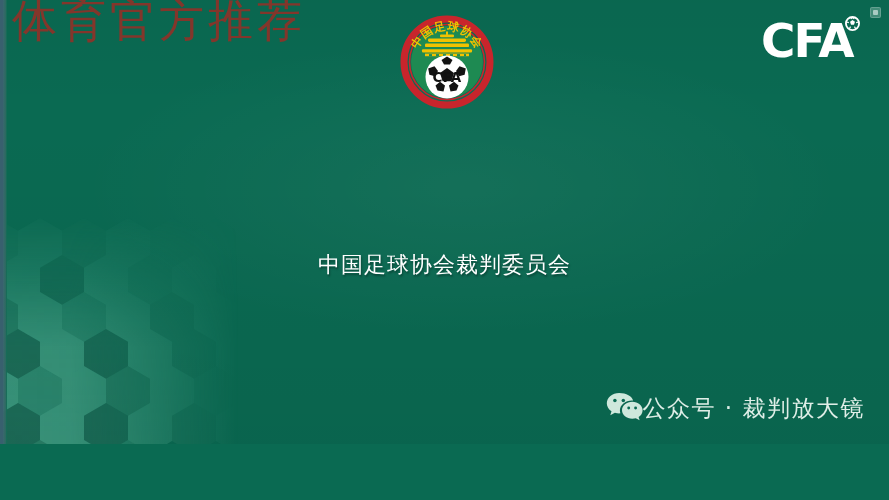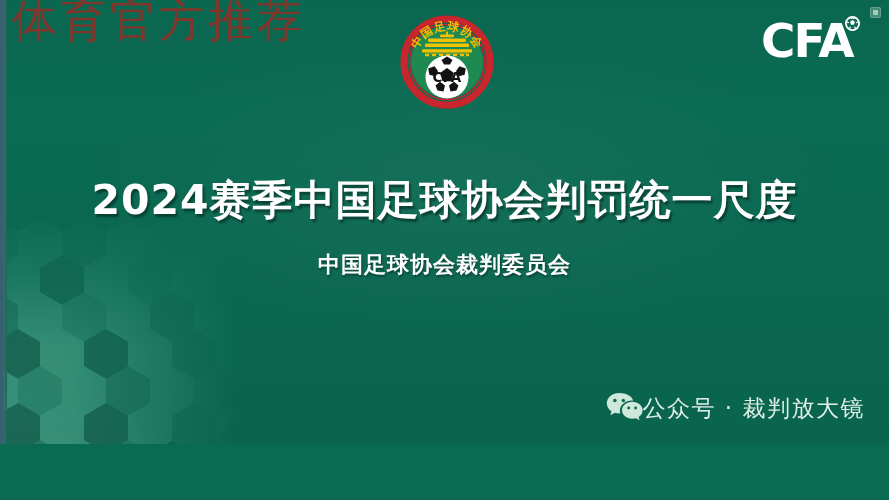--- a/index.html
+++ b/index.html
@@ -112,21 +112,21 @@
     letter-spacing:1px;
     color:#ffffff;
     text-shadow:2px 3px 2px rgba(0,0,0,.38);
     white-space:nowrap;
   }
   .subtitle {
     position:absolute;
     left:0; right:0; top:250px;
     text-align:center;
     font-family:"DejaVu Sans","Liberation Sans",sans-serif;
-    font-weight:bold;
+    font-weight:normal;
     font-size:22px;
     letter-spacing:1px;
     color:#ffffff;
     text-shadow:1px 2px 2px rgba(0,0,0,.35);
     white-space:nowrap;
   }
 
   
   .credit {
     position:absolute; right:24px; bottom:18px;
@@ -347,21 +347,20 @@
         <polygon points="8,4.2 10.6,6.1 9.6,9.2 6.4,9.2 5.4,6.1" fill="#ffffff"></polygon>
         <path d="M8 1.3 L6.2 3.1 M8 1.3 L9.8 3.1 M1.6 6.4 L4.1 7.0 M14.4 6.4 L11.9 7.0 M4.6 13.6 L5.9 11.3 M11.4 13.6 L10.1 11.3" stroke="#ffffff" stroke-width="1.3" fill="none"></path>
       </svg>
     </span>
   </div>
 
   <div class="corner-badge">
       <i></i>
     </div>
 
-  <div class="title">2024赛季中国足球协会判罚统一尺度</div>
   <div class="subtitle">中国足球协会裁判委员会</div>
 
   <div class="credit">
     <span class="wechat-icon">
       <svg width="37" height="31" viewBox="0 0 37 31" xmlns="http://www.w3.org/2000/svg" aria-hidden="true">
         <g fill="#cfe8dc">
           <path d="M13.2 2.1C6.3 2.1 0.8 6.7 0.8 12.3c0 3.2 1.8 6.1 4.7 8L4.3 24.2l4.6-2.4c1.4 0.4 2.9 0.6 4.3 0.6 0.4 0 0.8 0 1.2-0.1-0.3-0.9-0.5-1.8-0.5-2.8 0-5.5 5.4-10 12-10 0.4 0 0.8 0 1.2 0.1C26.1 5.4 20.3 2.1 13.2 2.1z"></path>
           <circle cx="8.9" cy="9.4" r="1.75" fill="#0a6a52"></circle>
           <circle cx="17.3" cy="9.4" r="1.75" fill="#0a6a52"></circle>
           <path d="M36.6 19.2c0-4.7-4.6-8.5-10.3-8.5s-10.3 3.8-10.3 8.5 4.6 8.5 10.3 8.5c1.2 0 2.4-0.2 3.5-0.5l3.8 2-1-3.2c2.4-1.6 4-3.9 4-6.8z"></path>

